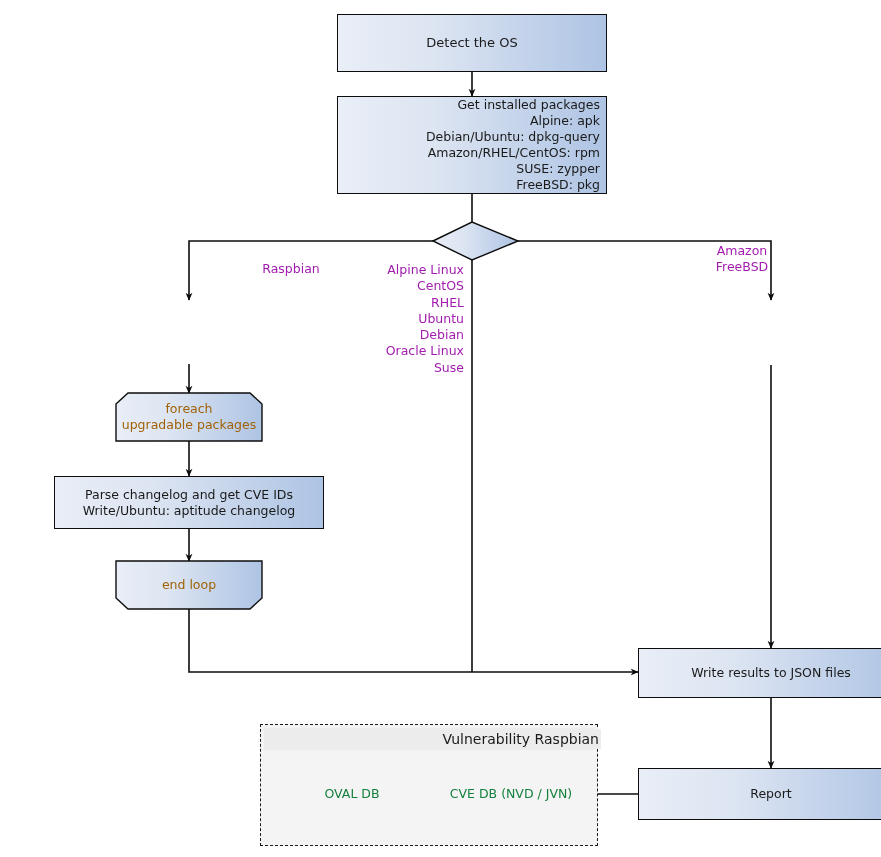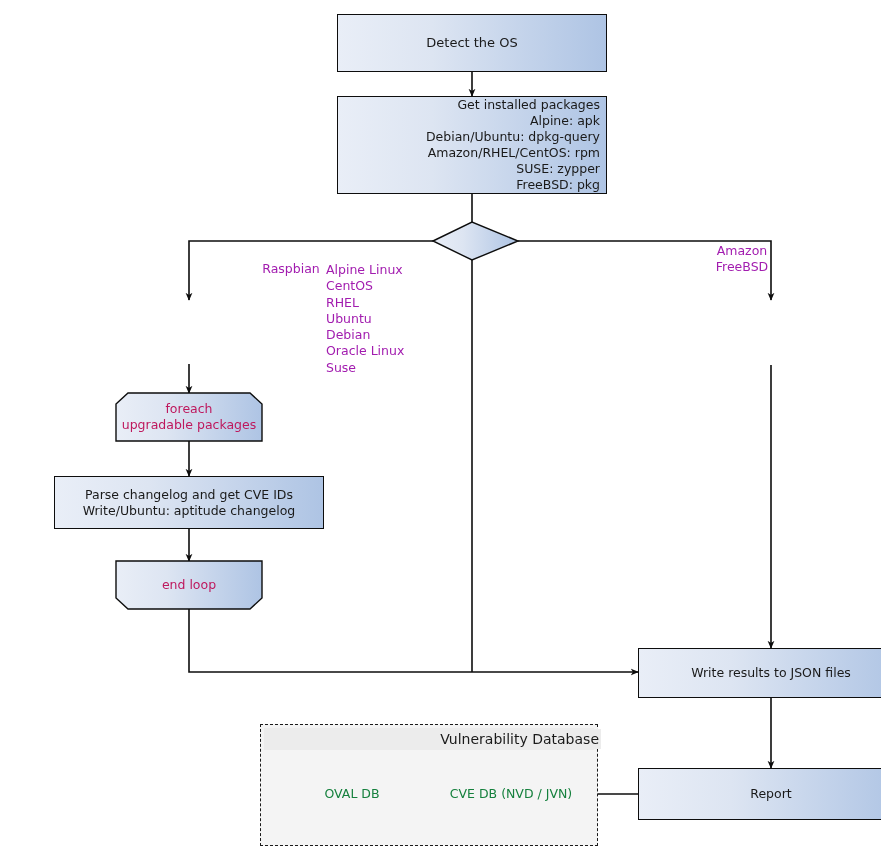--- a/index.html
+++ b/index.html
@@ -50,30 +50,30 @@
   }
   .txt.right { text-align: right; }
   .txt.center { text-align: center; }
 
   .free-label {
     position: absolute;
     color: #a21caf;
     white-space: pre-line;
     line-height: 1.30;
   }
-  .free-label.right { }
+  .free-label.right { text-align: right; }
   .free-label.center { text-align: center; }
 
   .loopstart, .loopend {
     position: absolute;
     display: flex;
     align-items: center;
     justify-content: center;
     text-align: center;
-    color: #be185d;
+    color: #a16207;
     line-height: 1.28;
   }
 
   .container-box {
     position: absolute;
     box-sizing: border-box;
     border: 1.6px dashed #1a1a1a;
     background: #f4f4f4;
   }
   .container-title {
@@ -214,19 +214,19 @@
 Oracle Linux
 Suse</div>
 
   <div class="free-label center" style="left:612px; top:243px; width:180px; font-size:12.5px;">Amazon
 FreeBSD</div>
 
   <div class="container-box" style="left:220px; top:724px; width:338px; height:122px;"></div>
 
   <div class="container-titlebar" style="left:224px; top:728px; width:330px; height:22px;"></div>
 
-  <div class="container-title" style="left:224px; top:729px; width:337px; height:20px; font-size:14px; line-height:20px;">Vulnerability Database</div>
+  <div class="container-title" style="left:224px; top:729px; width:337px; height:20px; font-size:14px; line-height:20px;">Vulnerability Raspbian</div>
 
   <div class="cyl-label" style="left:238px; top:786px; width:148px; font-size:12.5px;">OVAL DB</div>
 
   <div class="cyl-label" style="left:402px; top:786px; width:138px; font-size:12.5px;">CVE DB (NVD / JVN)</div>
 
 </div>
 
 </body></html>

